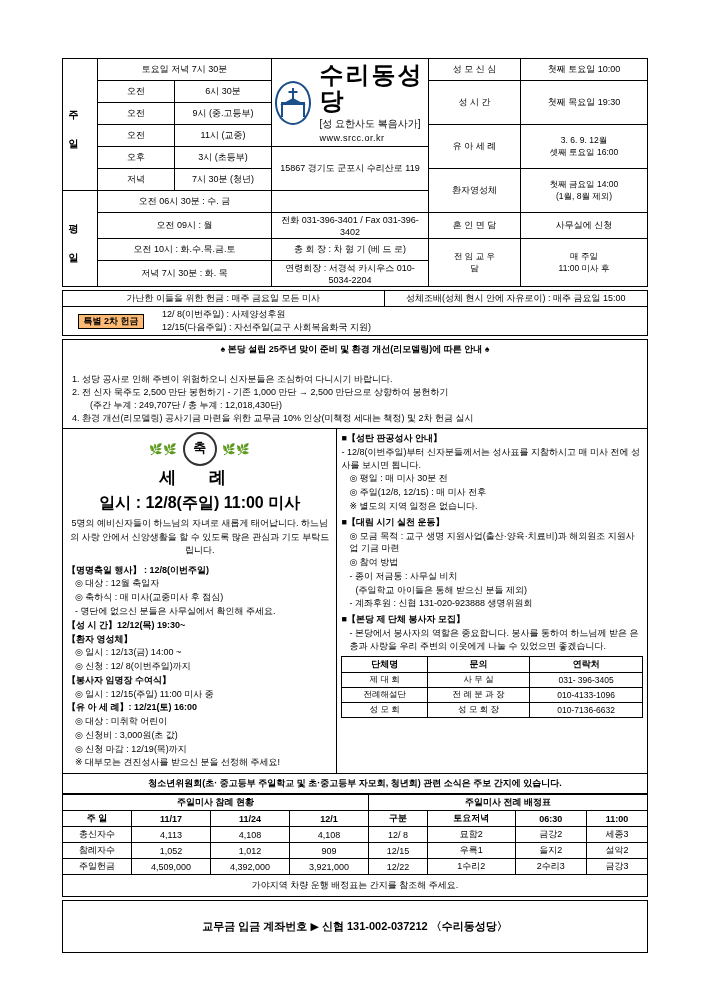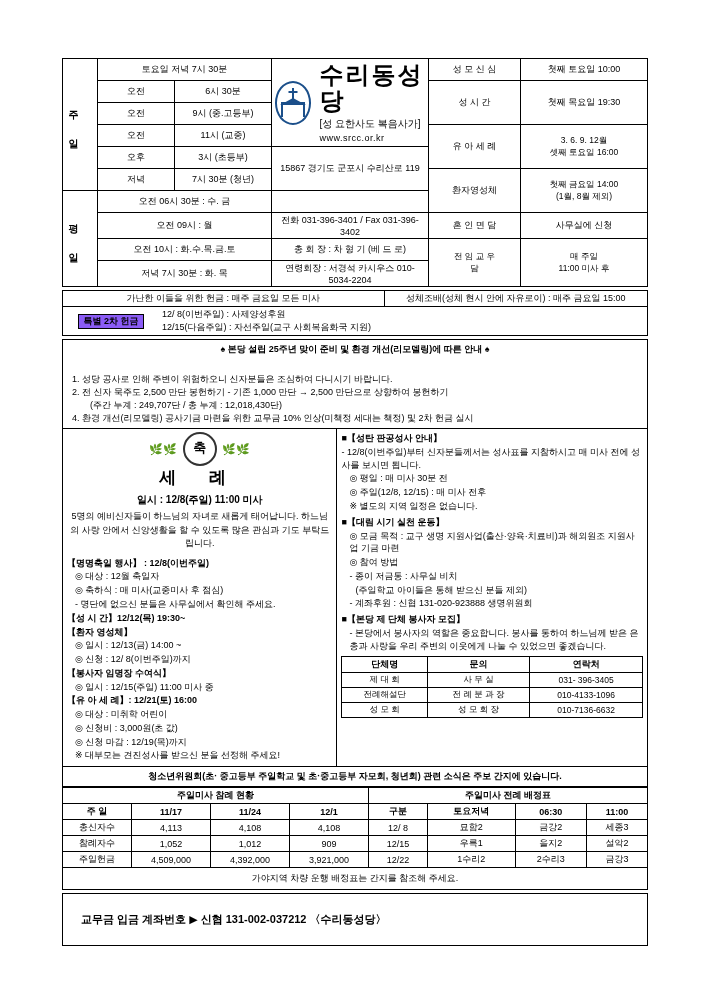--- a/index.html
+++ b/index.html
@@ -47,45 +47,45 @@
   }
   .masthead-wrap{display:flex;align-items:center;justify-content:center;gap:8px;}
 
   
   .gap{height:3px;}
 
   
   .notice ol{margin:0;padding-left:14px;}
   .notice li{margin:0;line-height:1.45;}
 
-  .hl{background:#8b5cf6;}
+  .hl{background:#fdba74;}
   .small{font-size:8.5px;}
 
   .two-col{display:flex;}
   .col-left{width:47%;box-sizing:border-box;padding:3px 4px;border-right:1px solid #000;}
   .col-right{width:53%;box-sizing:border-box;padding:3px 4px;}
   .col-left p,.col-right p{margin:0 0 1px 0;line-height:1.42;}
   .ind1{padding-left:8px;}
   .ind2{padding-left:14px;}
 
   .ceremony{text-align:center;}
   .ceremony .title{font-size:17px;font-weight:bold;letter-spacing:14px;}
-  .ceremony .when{font-size:10px;font-weight:bold;margin-top:4px;}
+  .ceremony .when{font-size:16px;font-weight:bold;margin-top:4px;}
   .ceremony .body{font-size:9px;line-height:1.5;margin-top:3px;text-align:center;}
   .stamp{
     display:inline-block;width:30px;height:30px;border:2px solid #333;border-radius:50%;
     font-size:13px;font-weight:bold;line-height:28px;text-align:center;
   }
 
   .box-inline{
     display:inline-block;border:1px solid #000;padding:0 4px;font-weight:bold;
   }
   .subtable td{font-size:8.5px;padding:1px 2px;}
   .center-note{text-align:center;padding:3px;font-weight:bold;}
-  .footer-acct{text-align:left;font-weight:bold;font-size:11px;padding:18px;}
+  .footer-acct{text-align:center;font-weight:bold;font-size:11px;padding:18px;}
   .sec{border:1px solid #000;border-top:none;}
   .sec.first{border-top:1px solid #000;}
   .pad{padding:3px 5px;}
   .leafL,.leafR{font-size:11px;}
 </style>
 </head>
 <body>
 
 <div class="page">
  <div class="sheet">

